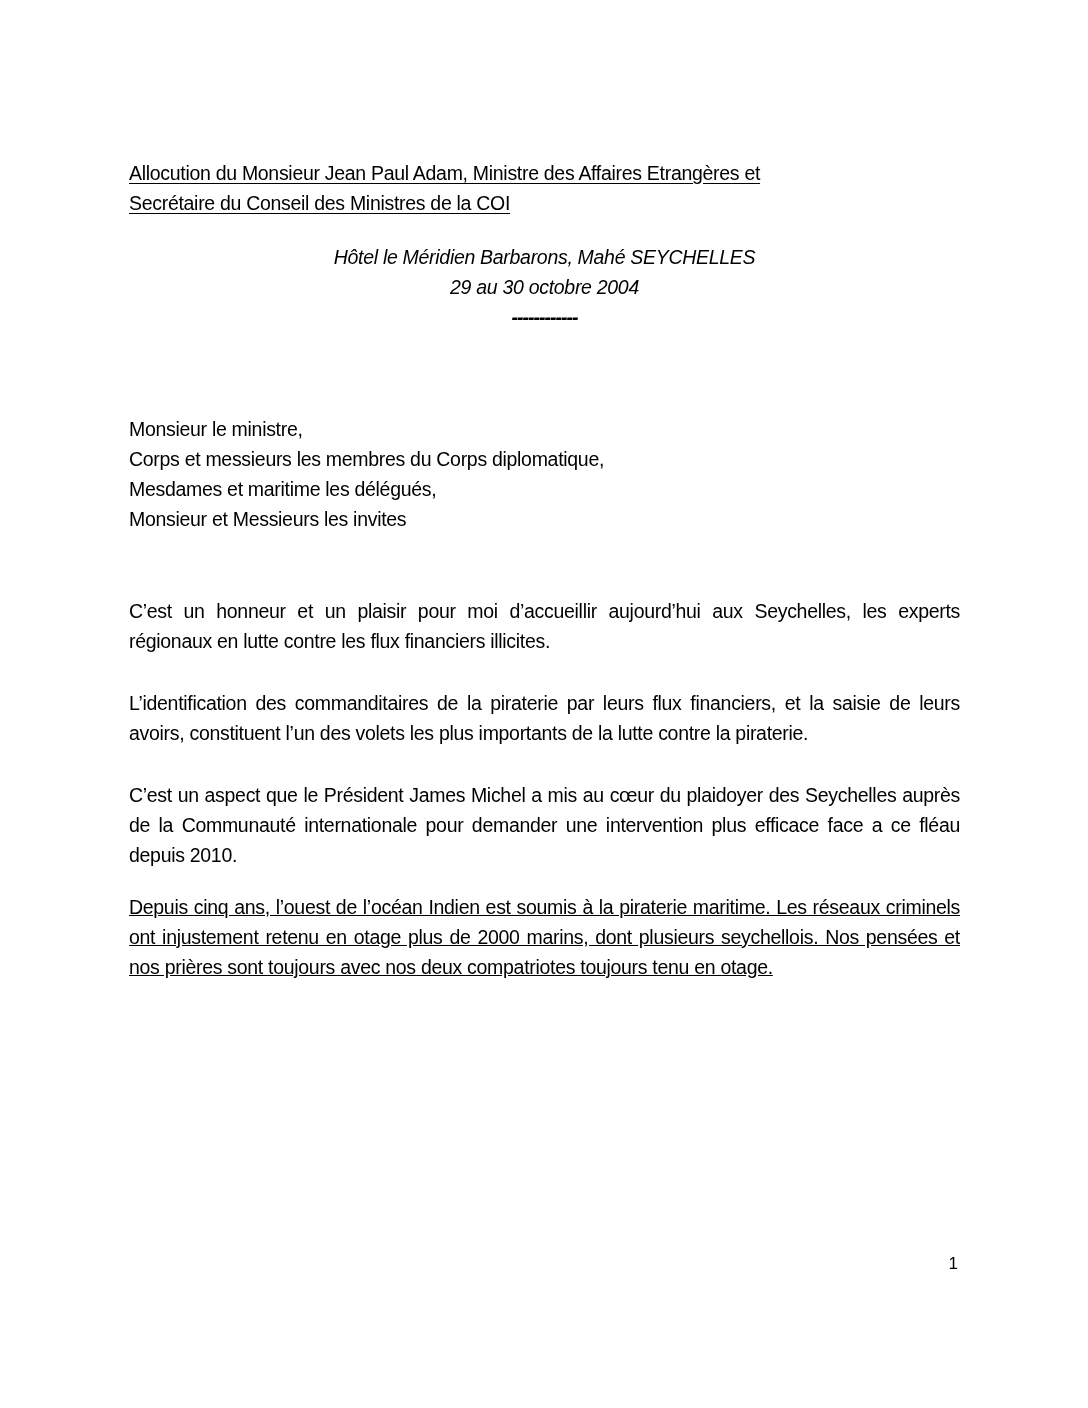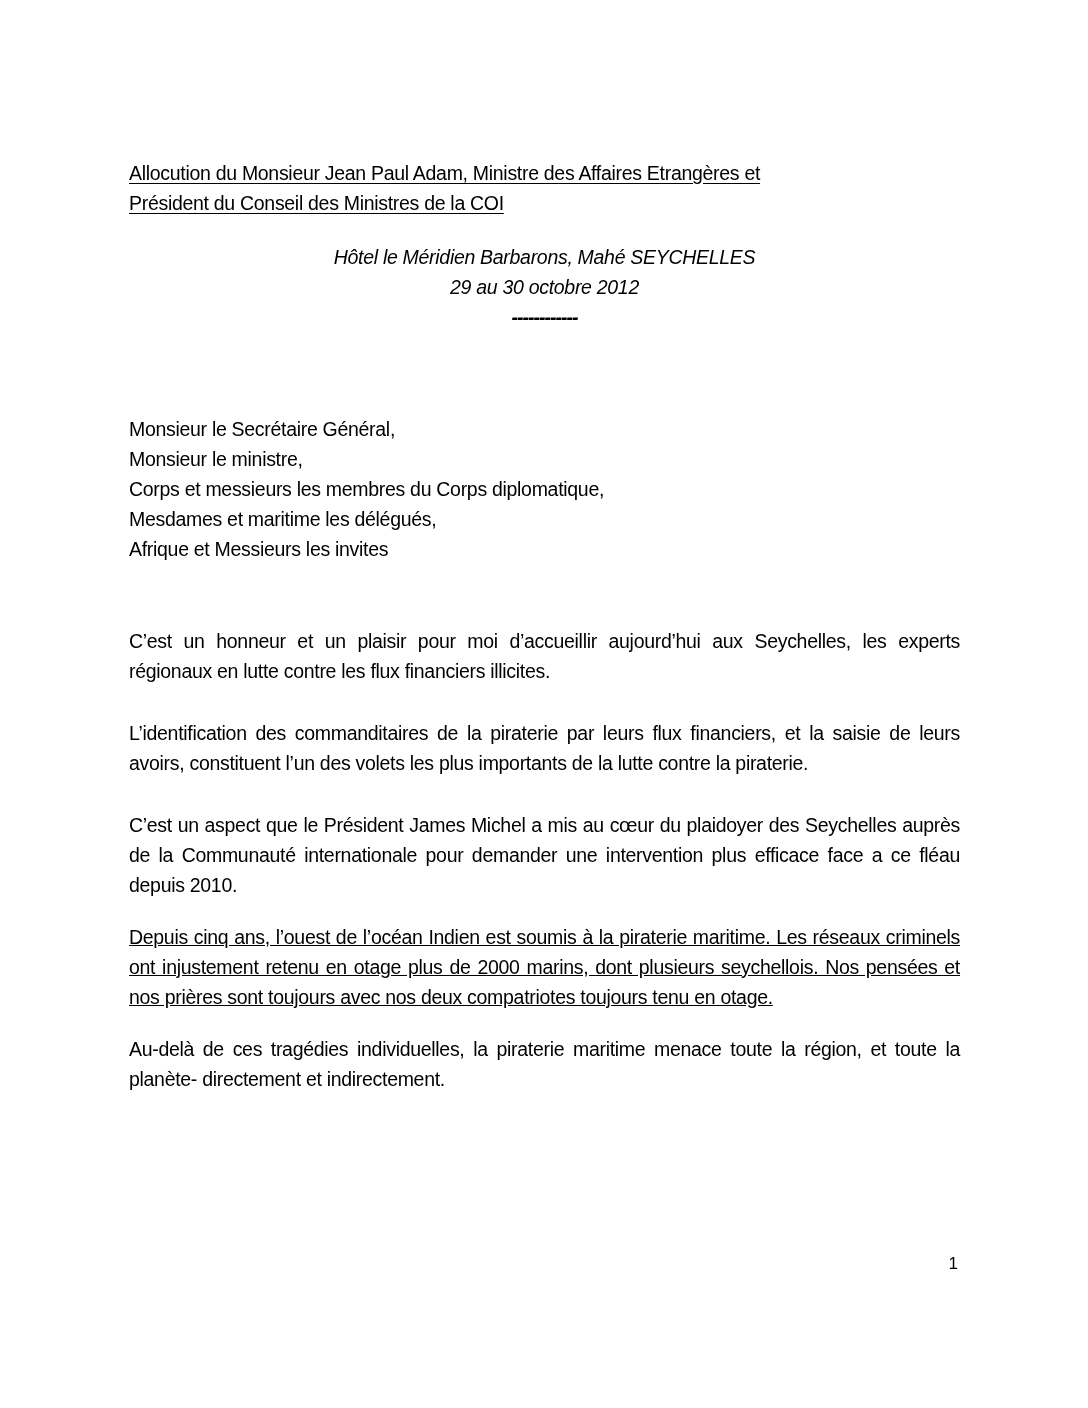--- a/index.html
+++ b/index.html
@@ -22,41 +22,39 @@
     .p5 { margin-top: 22px; }
     .page-number { position: absolute; right: 130px; top: 1254px; font-size: 17px; }
   </style>
 </head>
 <body>
 
 <div class="page">
   <div class="content">
     <div class="title">
       <div>Allocution du Monsieur Jean Paul Adam, Ministre des Affaires Etrangères et</div>
-      <div>Président du Conseil des Ministres de la COI</div>
+      <div>Secrétaire du Conseil des Ministres de la COI</div>
     </div>
 
     <div class="subtitle">
     </div>
 
     <div class="venue">
       <div>Hôtel le Méridien Barbarons, Mahé SEYCHELLES</div>
-      <div>29 au 30 octobre 2012</div>
+      <div>29 au 30 octobre 2004</div>
       <div class="dash">------------</div>
     </div>
 
     <div class="salutations">
-      <div>Monsieur le Secrétaire Général,</div>
       <div>Monsieur le ministre,</div>
       <div>Corps et messieurs les membres du Corps diplomatique,</div>
       <div>Mesdames et maritime les délégués,</div>
-      <div>Afrique et Messieurs les invites</div>
+      <div>Monsieur et Messieurs les invites</div>
     </div>
 
     <p class="para p1">C’est un honneur et un plaisir pour moi d’accueillir aujourd’hui aux Seychelles, les experts régionaux en lutte contre les flux financiers illicites.</p>
     <p class="para p2">L’identification des commanditaires de la piraterie par leurs flux financiers, et la saisie de leurs avoirs, constituent l’un des volets les plus importants de la lutte contre la piraterie.</p>
     <p class="para p3">C’est un aspect que le Président James Michel a mis au cœur du plaidoyer des Seychelles auprès de la Communauté internationale pour demander une intervention plus efficace face a ce fléau depuis 2010.</p>
     <p class="para p4">Depuis cinq ans, l’ouest de l’océan Indien est soumis à la piraterie maritime. Les réseaux criminels ont injustement retenu en otage plus de 2000 marins, dont plusieurs seychellois.  Nos pensées et nos prières sont toujours avec nos deux compatriotes toujours tenu en otage.</p>
-    <p class="para p5">Au-delà de ces tragédies individuelles, la piraterie maritime menace toute la région, et toute la planète- directement et indirectement.</p>
   </div>
 
   <div class="page-number">1</div>
 </div>
 
 </body></html>

